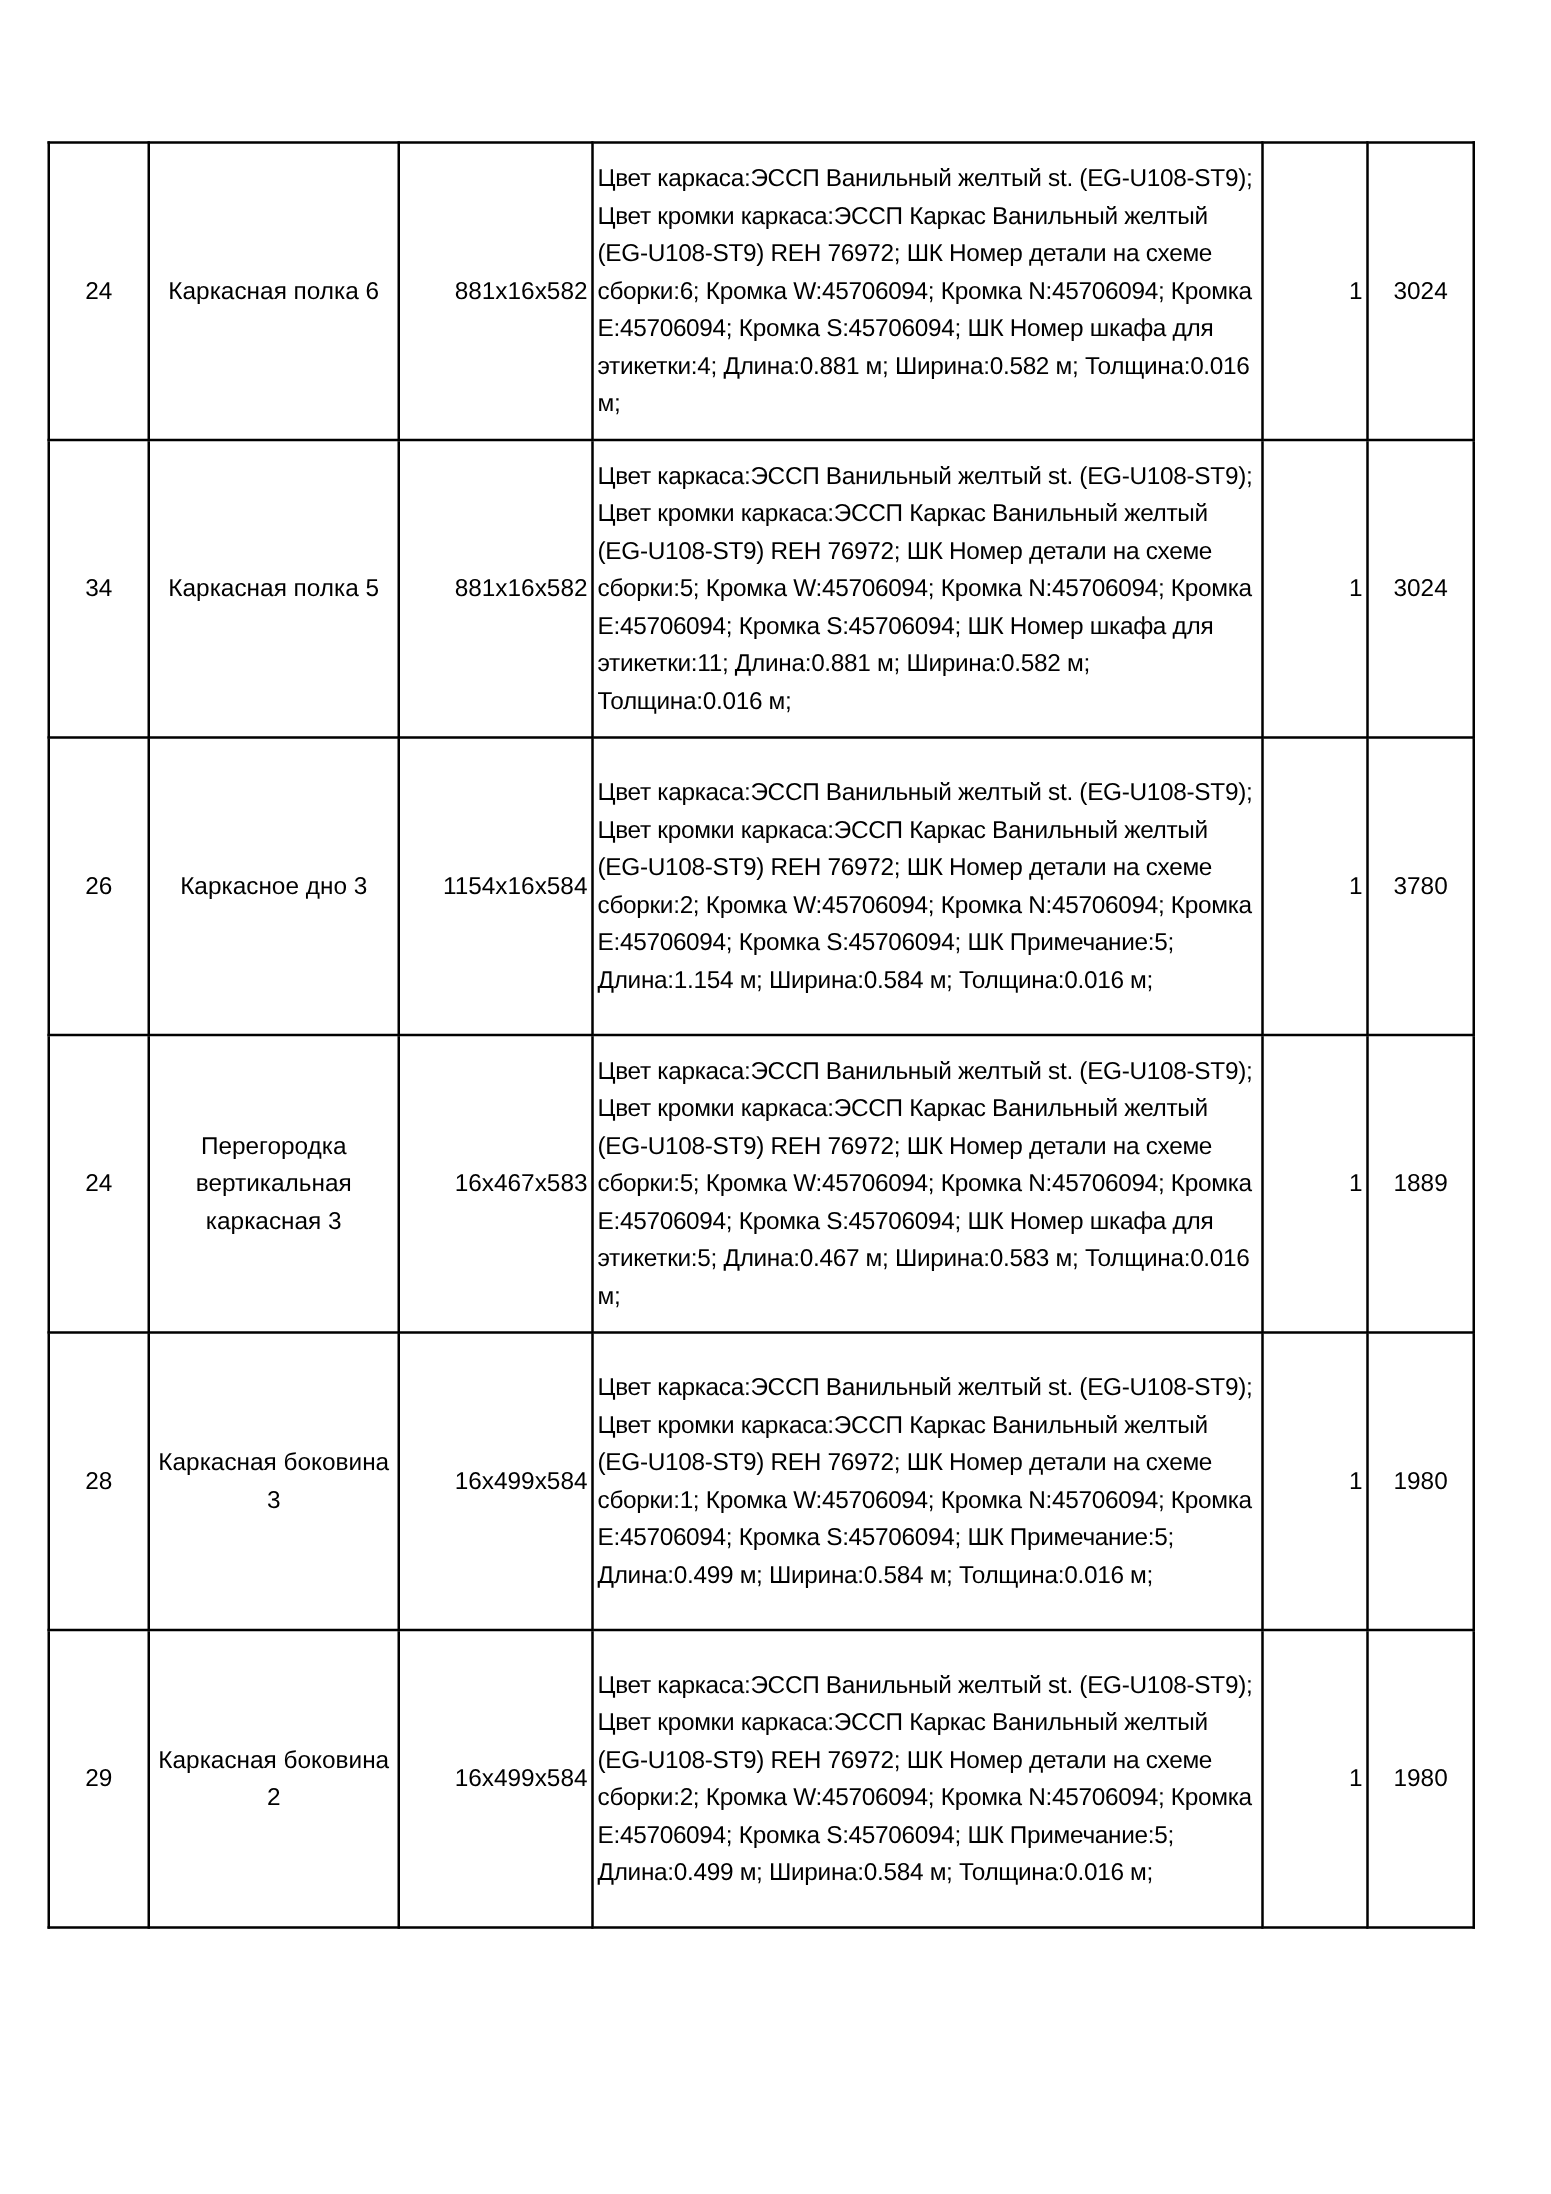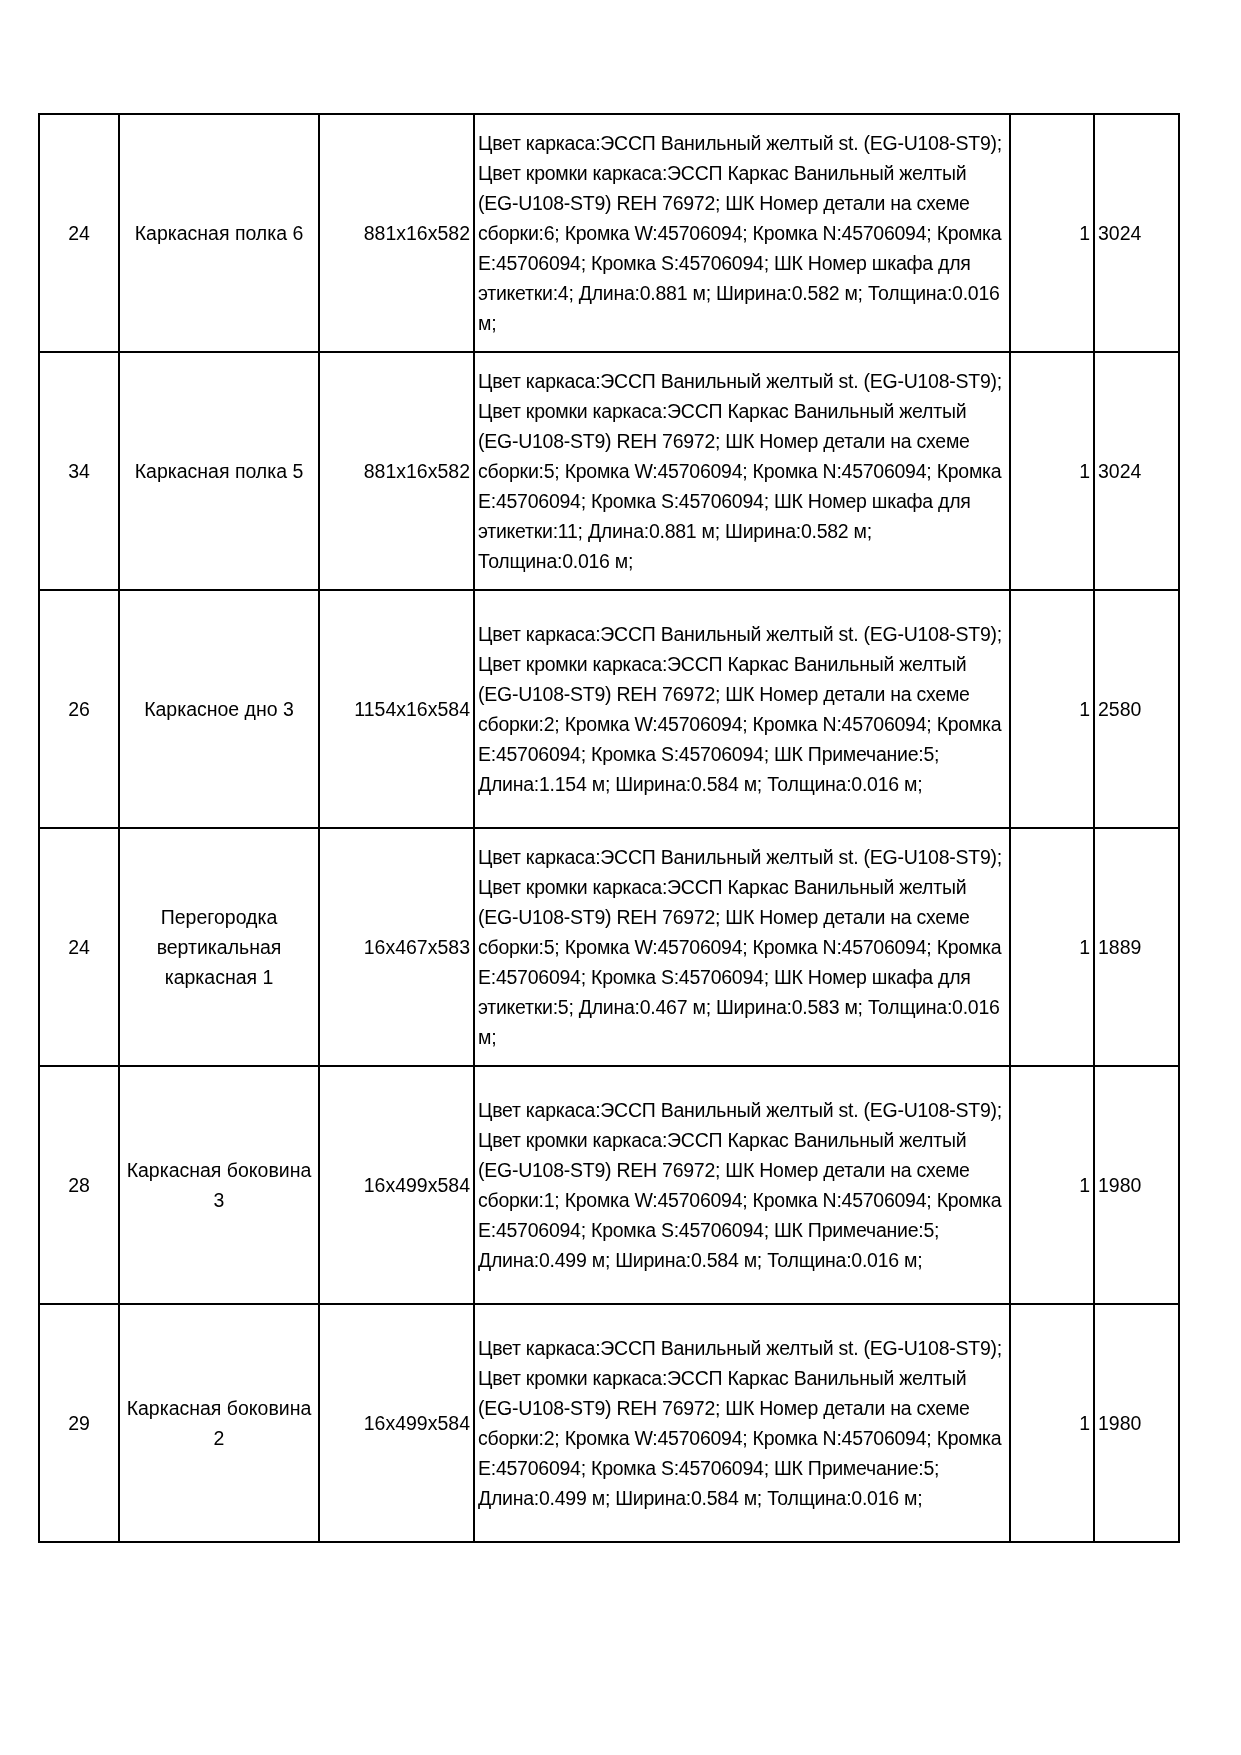--- a/index.html
+++ b/index.html
@@ -31,21 +31,21 @@
       line-height: 30px;
       padding: 0 3px;
       box-sizing: border-box;
       word-wrap: break-word;
     }
     .col-num   { width: 80px; text-align: center; }
     .col-name  { width: 200px; text-align: center; }
     .col-size  { width: 155px; text-align: right; }
     .col-desc  { width: 536px; text-align: left; letter-spacing: -0.25px; }
     .col-qty   { width: 84px;  text-align: right; }
-    .col-total { width: 85px;  text-align: left; }
+    .col-total { width: 85px;  text-align: center; }
   </style>
 </head>
 <body>
 
 <table class="spec-table">
   <colgroup>
     <col style="width:80px">
     <col style="width:200px">
     <col style="width:155px">
     <col style="width:536px">
@@ -68,25 +68,25 @@
       <td class="col-desc">Цвет каркаса:ЭССП Ванильный желтый st. (EG-U108-ST9); Цвет кромки каркаса:ЭССП Каркас Ванильный желтый (EG-U108-ST9) REH 76972; ШК Номер детали на схеме сборки:5; Кромка W:45706094; Кромка N:45706094; Кромка E:45706094; Кромка S:45706094; ШК Номер шкафа для этикетки:11; Длина:0.881 м; Ширина:0.582 м; Толщина:0.016 м;</td>
       <td class="col-qty">1</td>
       <td class="col-total">3024</td>
     </tr>
     <tr>
       <td class="col-num">26</td>
       <td class="col-name">Каркасное дно 3</td>
       <td class="col-size">1154x16x584</td>
       <td class="col-desc">Цвет каркаса:ЭССП Ванильный желтый st. (EG-U108-ST9); Цвет кромки каркаса:ЭССП Каркас Ванильный желтый (EG-U108-ST9) REH 76972; ШК Номер детали на схеме сборки:2; Кромка W:45706094; Кромка N:45706094; Кромка E:45706094; Кромка S:45706094; ШК Примечание:5; Длина:1.154 м; Ширина:0.584 м; Толщина:0.016 м;</td>
       <td class="col-qty">1</td>
-      <td class="col-total">2580</td>
+      <td class="col-total">3780</td>
     </tr>
     <tr>
       <td class="col-num">24</td>
-      <td class="col-name">Перегородка вертикальная каркасная 1</td>
+      <td class="col-name">Перегородка вертикальная каркасная 3</td>
       <td class="col-size">16x467x583</td>
       <td class="col-desc">Цвет каркаса:ЭССП Ванильный желтый st. (EG-U108-ST9); Цвет кромки каркаса:ЭССП Каркас Ванильный желтый (EG-U108-ST9) REH 76972; ШК Номер детали на схеме сборки:5; Кромка W:45706094; Кромка N:45706094; Кромка E:45706094; Кромка S:45706094; ШК Номер шкафа для этикетки:5; Длина:0.467 м; Ширина:0.583 м; Толщина:0.016 м;</td>
       <td class="col-qty">1</td>
       <td class="col-total">1889</td>
     </tr>
     <tr>
       <td class="col-num">28</td>
       <td class="col-name">Каркасная боковина 3</td>
       <td class="col-size">16x499x584</td>
       <td class="col-desc">Цвет каркаса:ЭССП Ванильный желтый st. (EG-U108-ST9); Цвет кромки каркаса:ЭССП Каркас Ванильный желтый (EG-U108-ST9) REH 76972; ШК Номер детали на схеме сборки:1; Кромка W:45706094; Кромка N:45706094; Кромка E:45706094; Кромка S:45706094; ШК Примечание:5; Длина:0.499 м; Ширина:0.584 м; Толщина:0.016 м;</td>

